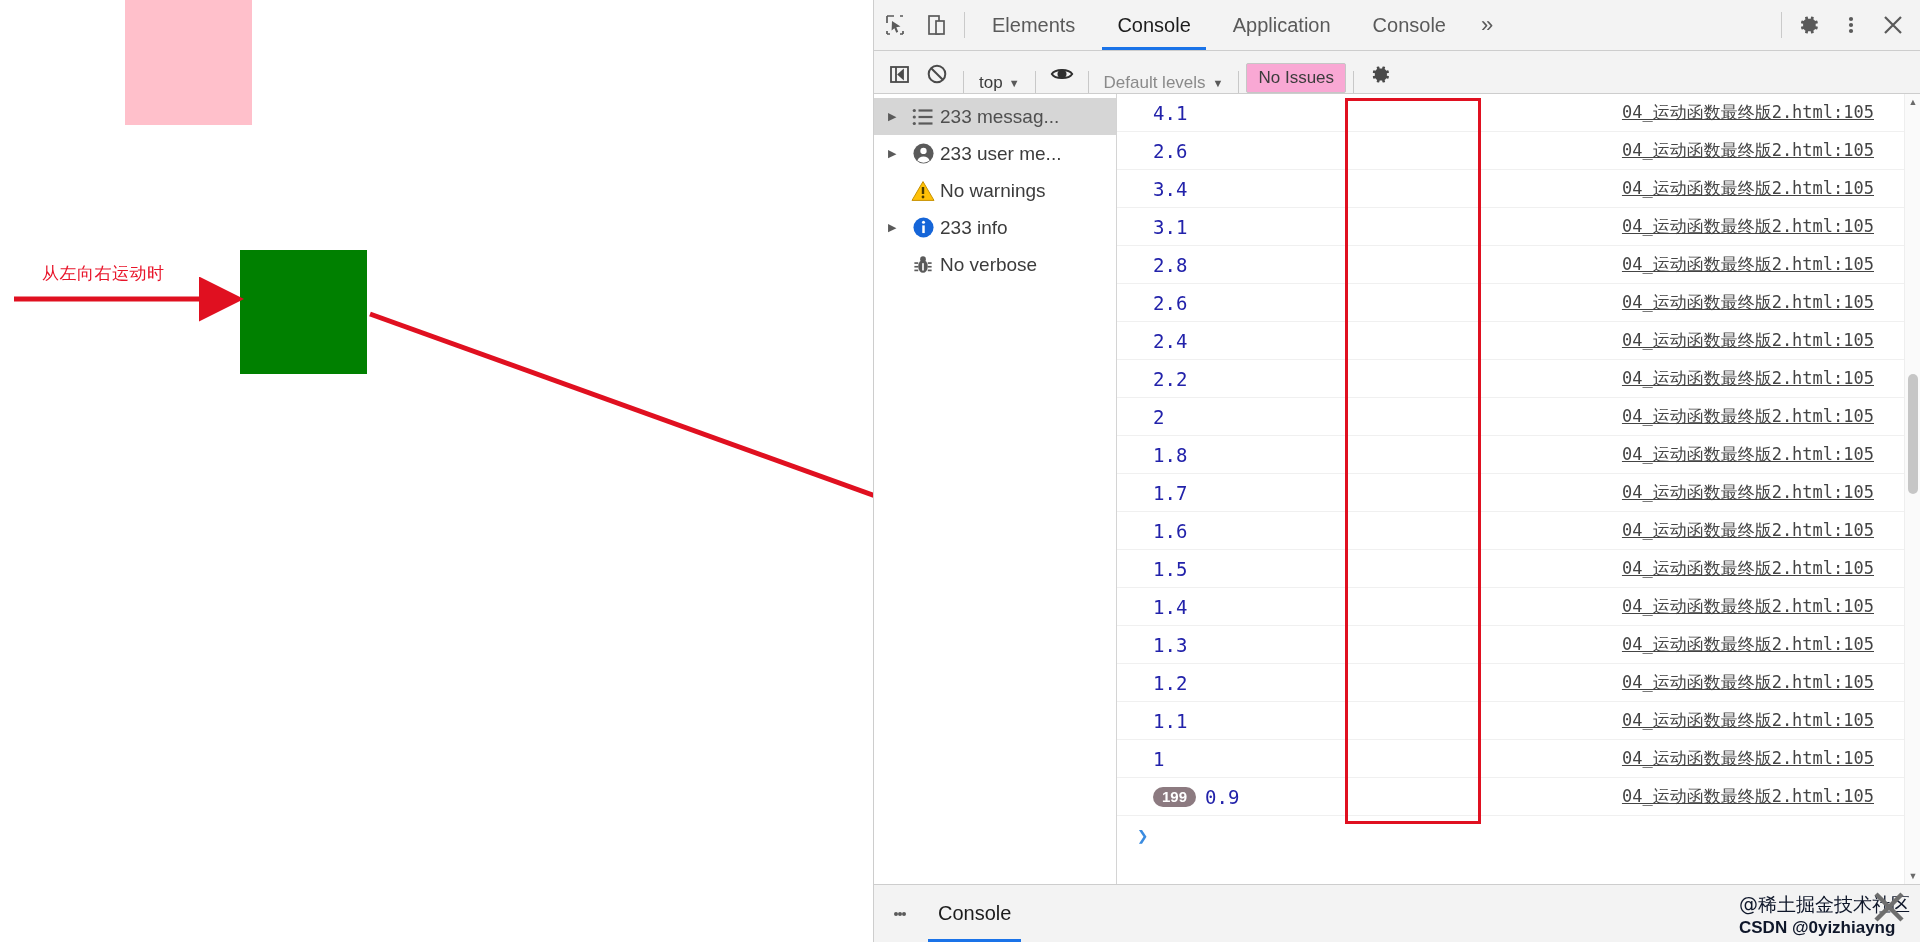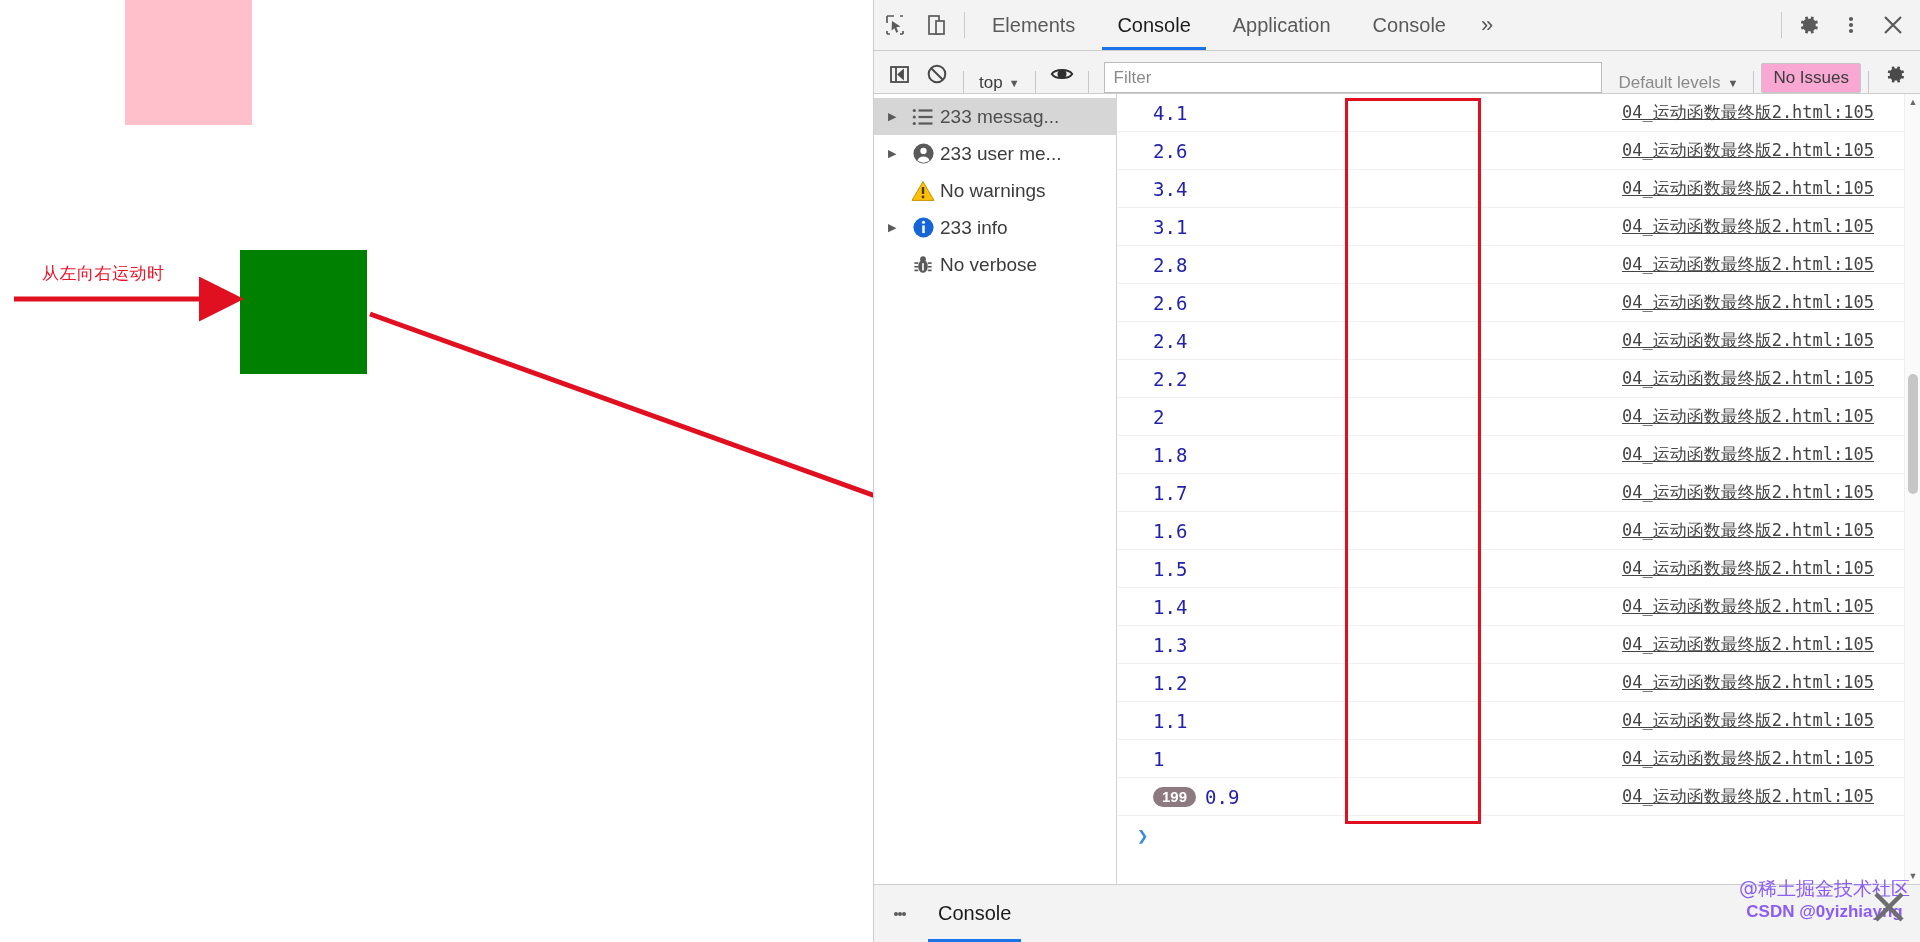--- a/index.html
+++ b/index.html
@@ -165,22 +165,22 @@
   }
   .drawer-tab.active { color:#1c1c1c; }
   .drawer-tab.active::after{
     content:""; position:absolute; left:8px; right:8px; bottom:0; height:3px; background:#1a73e8;
   }
   .kebab { width:40px; display:flex; align-items:center; justify-content:center; cursor:pointer;}
   .kebab span { display:block; width:4px; height:4px; border-radius:50%; background:#5a5a5a; margin:2px 0;}
 
   
   #watermark {
-    position:absolute; right:10px; bottom:20px; text-align:center;
-    color:#8b5cf6; pointer-events:none; user-select:none; line-height:1.25;
+    position:absolute; right:10px; bottom:4px; text-align:left;
+    color:#0f172a; pointer-events:none; user-select:none; line-height:1.25;
   }
   #wm1 { font-size:19px; font-family:"DejaVu Sans", sans-serif; }
   #wm2 { font-size:17px; font-family:"Liberation Sans", sans-serif;font-weight:bold; }
   #wm-x { position:absolute; right:14px; bottom:18px; width:34px; height:34px; pointer-events:none;}
 </style>
 </head>
 <body>
 
 <div id="root">
 
@@ -279,21 +279,20 @@
         <span class="caret">▼</span>
       </div>
       <div class="ct-sep"></div>
       <div class="ct-btn">
         <svg width="24" height="22" viewBox="0 0 24 22" fill="none" stroke="#2f2f2f" stroke-width="1.9">
           <path d="M1.8 11 C5 5.6, 19 5.6, 22.2 11 C19 16.4, 5 16.4, 1.8 11 Z"></path>
           <circle cx="12" cy="11" r="3.6" fill="#2f2f2f"></circle>
         </svg>
       </div>
       <div class="ct-sep"></div>
-      <input id="filter-input" type="text" placeholder="Filter" style="">
       <div class="levels-select">
         <span>Default levels</span>
         <span class="caret">▼</span>
       </div>
       <div class="ct-sep"></div>
       <div id="no-issues">No Issues</div>
       <div class="ct-sep"></div>
       <div class="ct-btn">
         <svg width="23" height="23" viewBox="0 0 24 24" fill="#4a4a4a">
           <path d="M12 8.3a3.7 3.7 0 100 7.4 3.7 3.7 0 000-7.4zm0 5.6a1.9 1.9 0 110-3.8 1.9 1.9 0 010 3.8z"></path>

